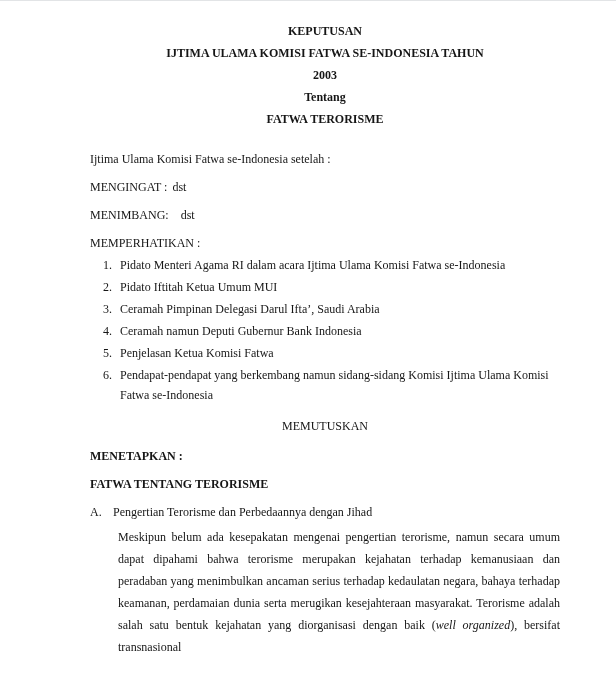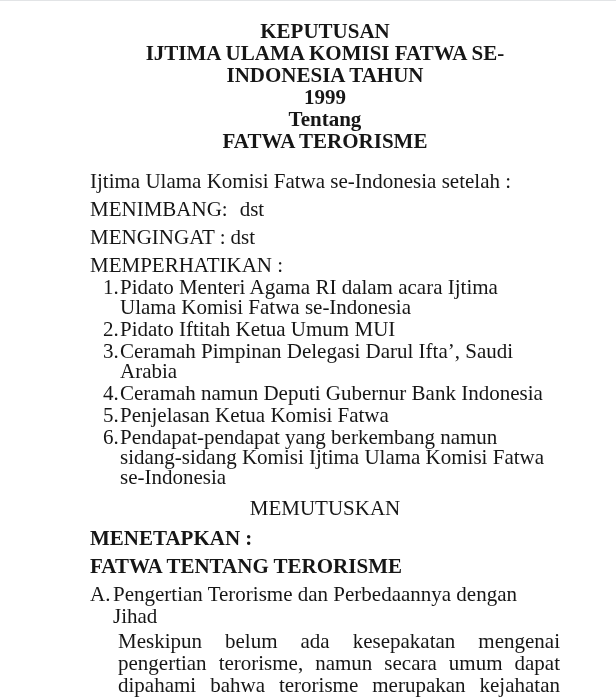--- a/index.html
+++ b/index.html
@@ -11,21 +11,21 @@
   .page {
     position: relative;
     box-sizing: border-box;
     width: 616px;
     height: 698px;
     background: #ffffff;
     border-top: 1px solid #e2e4e6;
     padding: 19px 56px 0 90px;
     overflow: hidden;
     font-family: "Liberation Serif", "DejaVu Serif", serif;
-    font-size: 21px;
+    font-size: 12px;
     line-height: 22px;
     color: #161616;
   }
   .doc-header {
     text-align: center;
     font-weight: bold;
   }
   .doc-header .h-line { line-height: 22px; }
 
   p { margin: 0; }
@@ -84,30 +84,30 @@
   .para i { font-style: italic; }
 </style>
 </head>
 <body>
 
 <div class="page">
 
   <div class="doc-header">
     <div class="h-line">KEPUTUSAN</div>
     <div class="h-line">IJTIMA ULAMA KOMISI FATWA SE-INDONESIA TAHUN</div>
-    <div class="h-line">1999</div>
+    <div class="h-line">2003</div>
     <div class="h-line">Tentang</div>
     <div class="h-line">FATWA TERORISME</div>
   </div>
 
   <p class="intro">Ijtima Ulama Komisi Fatwa se-Indonesia setelah :</p>
 
+  <p class="label-row"><span>MENGINGAT :</span><span class="gap-narrow">dst</span></p>
+
   <p class="label-row"><span>MENIMBANG:</span><span class="gap-wide">dst</span></p>
-
-  <p class="label-row"><span>MENGINGAT :</span><span class="gap-narrow">dst</span></p>
 
   <p class="label-row">MEMPERHATIKAN :</p>
 
   <ol class="consider-list">
     <li>
         <span class="num">1.</span>
         <span class="txt">Pidato Menteri Agama RI dalam acara Ijtima Ulama Komisi Fatwa se-Indonesia</span>
       </li>
     <li>
         <span class="num">2.</span>

